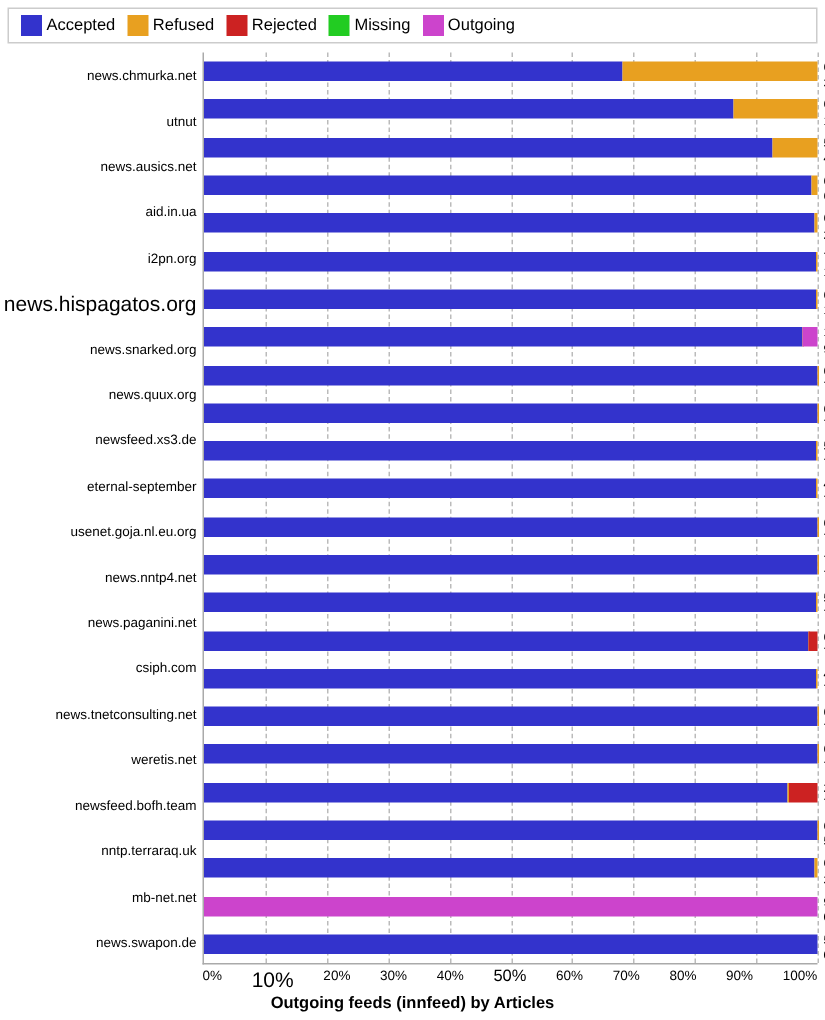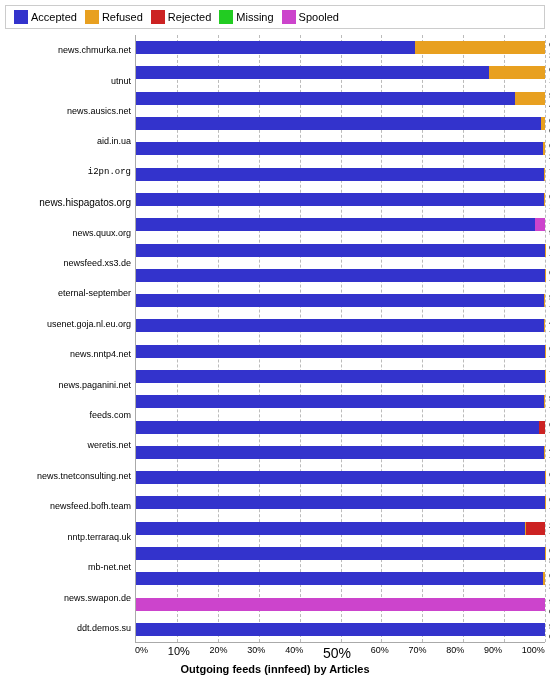--- a/index.html
+++ b/index.html
@@ -114,47 +114,47 @@
     <div class="legend-item">
       <div class="legend-box color-rejected"></div>
       <span>Rejected</span>
     </div>
     <div class="legend-item">
       <div class="legend-box color-missing"></div>
       <span>Missing</span>
     </div>
     <div class="legend-item">
       <div class="legend-box color-spooled"></div>
-      <span>Spooled</span>
+      <span>Outgoing</span>
     </div>
   </div>
 
   <div style="display:flex;flex-direction:row;flex:1;min-height:0;">
 
     <div class="y-labels" id="y-labels-container">
     <div class="y-label" style="font-size: 9px; flex: 1 1 0%;">news.chmurka.net</div>
         <div class="y-label" style="font-size: 9px; flex: 1 1 0%;">utnut</div>
         <div class="y-label" style="font-size: 9px; flex: 1 1 0%;">news.ausics.net</div>
         <div class="y-label" style="font-size: 9px; flex: 1 1 0%;">aid.in.ua</div>
-        <div class="y-label" style="font-size: 9px; flex: 1 1 0%; font-family: Liberation Mono, monospace;">i2pn.org</div>
-        <div class="y-label" style="font-size: 10px; flex: 1 1 0%;">news.hispagatos.org</div>
+        <div class="y-label" style="font-size: 9px; flex: 1 1 0%;">i2pn.org</div>
+        <div class="y-label" style="font-size: 14px; flex: 1 1 0%;">news.hispagatos.org</div>
+        <div class="y-label" style="font-size: 9px; flex: 1 1 0%;">news.snarked.org</div>
         <div class="y-label" style="font-size: 9px; flex: 1 1 0%;">news.quux.org</div>
         <div class="y-label" style="font-size: 9px; flex: 1 1 0%;">newsfeed.xs3.de</div>
         <div class="y-label" style="font-size: 9px; flex: 1 1 0%;">eternal-september</div>
         <div class="y-label" style="font-size: 9px; flex: 1 1 0%;">usenet.goja.nl.eu.org</div>
         <div class="y-label" style="font-size: 9px; flex: 1 1 0%;">news.nntp4.net</div>
         <div class="y-label" style="font-size: 9px; flex: 1 1 0%;">news.paganini.net</div>
-        <div class="y-label" style="font-size: 9px; flex: 1 1 0%;">feeds.com</div>
+        <div class="y-label" style="font-size: 9px; flex: 1 1 0%;">csiph.com</div>
+        <div class="y-label" style="font-size: 9px; flex: 1 1 0%;">news.tnetconsulting.net</div>
         <div class="y-label" style="font-size: 9px; flex: 1 1 0%;">weretis.net</div>
-        <div class="y-label" style="font-size: 9px; flex: 1 1 0%;">news.tnetconsulting.net</div>
         <div class="y-label" style="font-size: 9px; flex: 1 1 0%; text-align: right;">newsfeed.bofh.team</div>
         <div class="y-label" style="font-size: 9px; flex: 1 1 0%;">nntp.terraraq.uk</div>
         <div class="y-label" style="font-size: 9px; flex: 1 1 0%;">mb-net.net</div>
         <div class="y-label" style="font-size: 9px; flex: 1 1 0%;">news.swapon.de</div>
-        <div class="y-label" style="font-size: 9px; flex: 1 1 0%;">ddt.demos.su</div>
       </div>
 
     <div class="bars-area" id="bars-container" style="position:relative;">
 
     <div style="position: absolute; top: 0px; bottom: 0px; left: 10%; width: 1px; border-left: 1px dashed rgb(187, 187, 187); z-index: 0;"></div>
         <div style="position: absolute; top: 0px; bottom: 0px; left: 20%; width: 1px; border-left: 1px dashed rgb(187, 187, 187); z-index: 0;"></div>
         <div style="position: absolute; top: 0px; bottom: 0px; left: 30%; width: 1px; border-left: 1px dashed rgb(187, 187, 187); z-index: 0;"></div>
         <div style="position: absolute; top: 0px; bottom: 0px; left: 40%; width: 1px; border-left: 1px dashed rgb(187, 187, 187); z-index: 0;"></div>
         <div style="position: absolute; top: 0px; bottom: 0px; left: 50%; width: 1px; border-left: 1px dashed rgb(187, 187, 187); z-index: 0;"></div>
         <div style="position: absolute; top: 0px; bottom: 0px; left: 60%; width: 1px; border-left: 1px dashed rgb(187, 187, 187); z-index: 0;"></div>
@@ -330,25 +330,25 @@
             <div class="bar-segment color-accepted" style="width: 100%;"></div>
             <div style="position: absolute; left: 101%; top: -1px; font-size: 8px; white-space: nowrap; line-height: 1.3;">50<br>0</div>
           </div>
         </div>
       </div>
   </div>
 
   <div style="display:flex;flex-direction:column;flex-shrink:0;padding-left:130px;">
     <div class="x-labels-row" id="x-labels">
     <span style="font-size: 9px;">0%</span>
-        <span style="font-size: 11px;">10%</span>
+        <span style="font-size: 14px;">10%</span>
         <span style="font-size: 9px;">20%</span>
         <span style="font-size: 9px;">30%</span>
         <span style="font-size: 9px;">40%</span>
-        <span style="font-size: 14px;">50%</span>
+        <span style="font-size: 11px;">50%</span>
         <span style="font-size: 9px;">60%</span>
         <span style="font-size: 9px;">70%</span>
         <span style="font-size: 9px;">80%</span>
         <span style="font-size: 9px;">90%</span>
         <span style="font-size: 9px;">100%</span>
       </div>
   </div>
   <div class="x-title">Outgoing feeds (innfeed) by Articles</div>
 </div>
 

